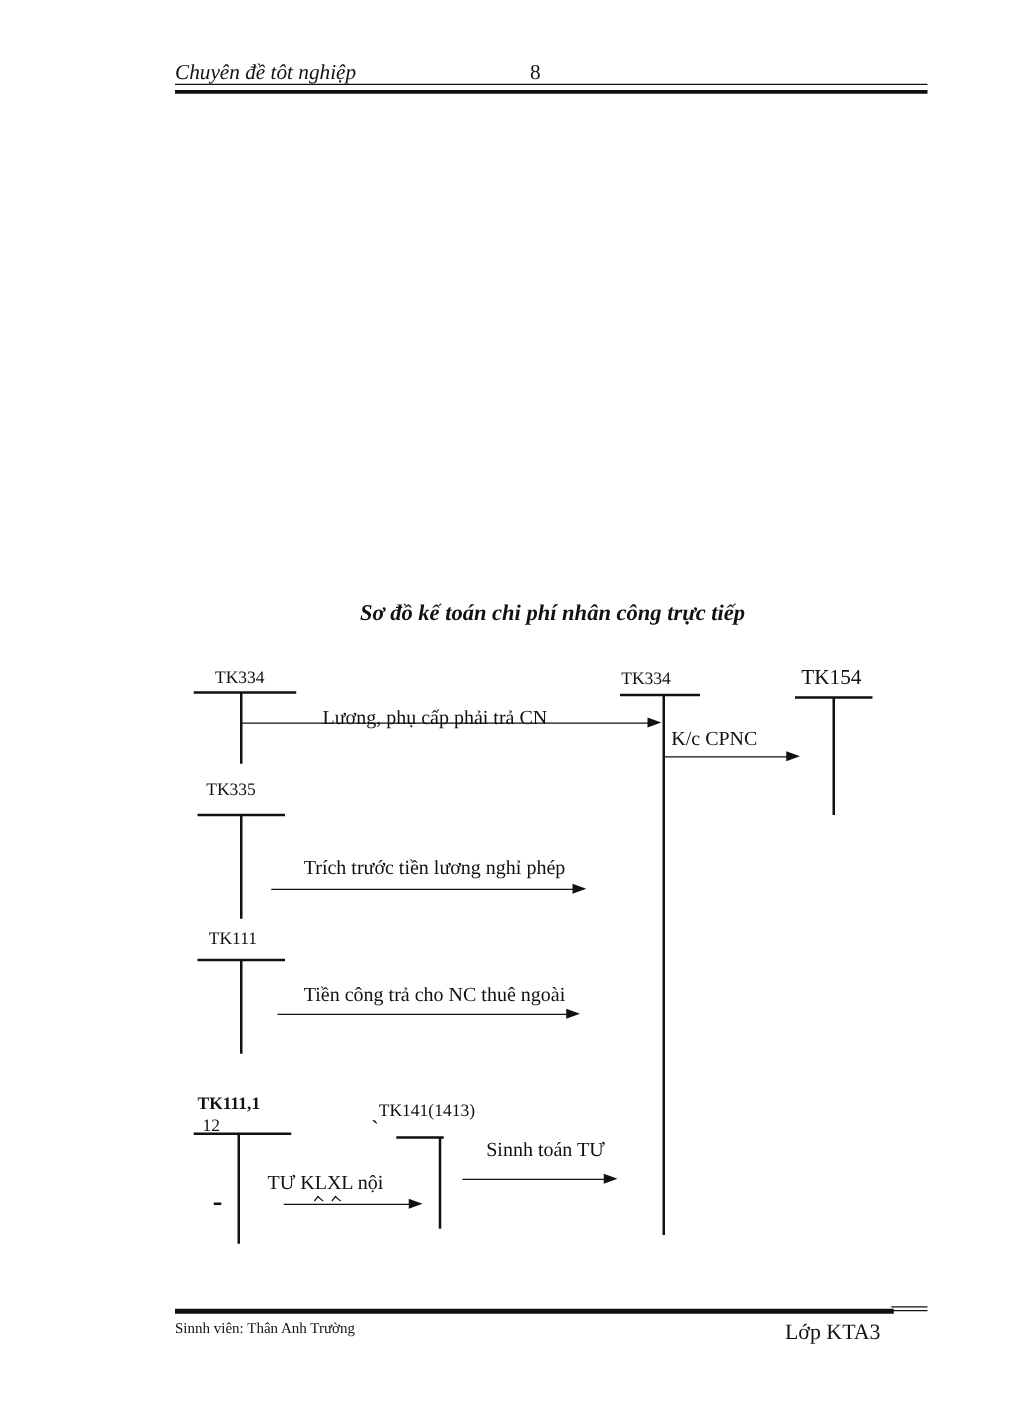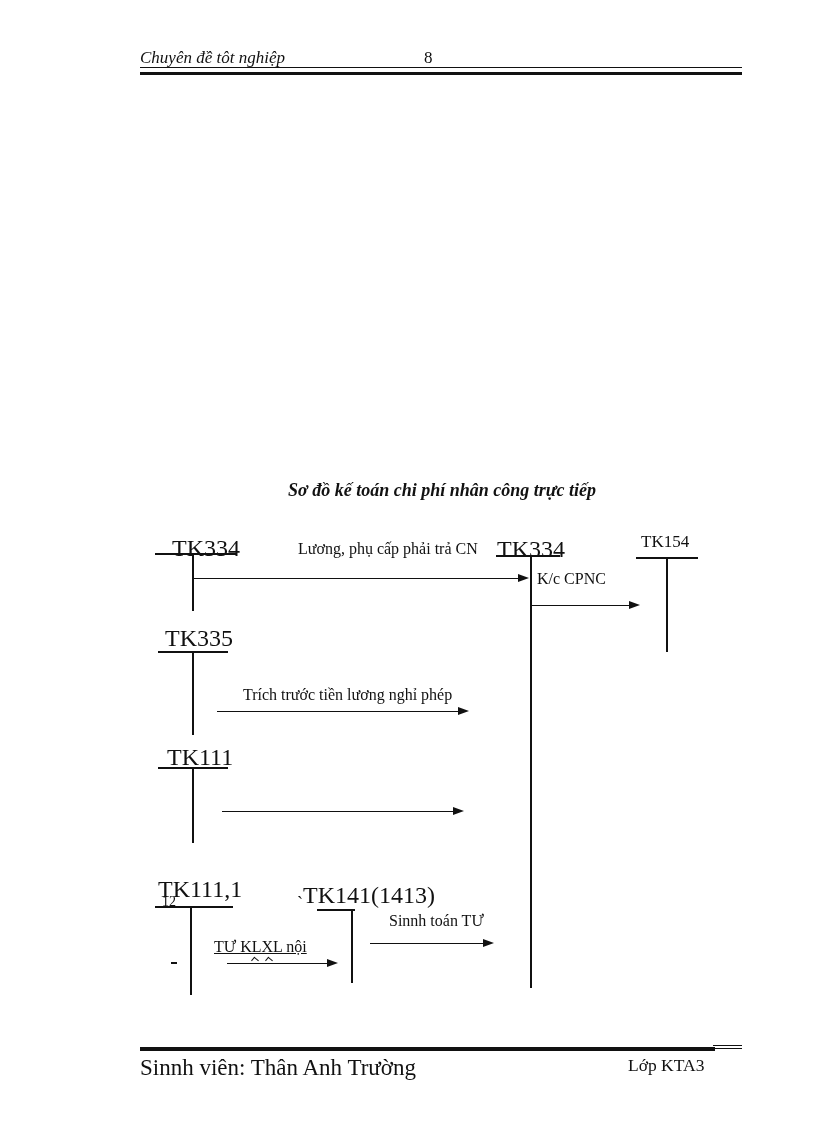--- a/index.html
+++ b/index.html
@@ -22,37 +22,37 @@
     border-top:4.5px solid transparent;
     border-bottom:4.5px solid transparent;
   }
   .hdr-title{left:140px;top:48px;font-size:17px;font-style:italic;}
   .hdr-page{left:424px;top:48px;font-size:17px;}
   .hdr-line1{left:140px;top:67px;width:602px;height:1px;}
   .hdr-line2{left:140px;top:72px;width:602px;height:2.5px;}
 
   .diagram-title{left:288px;top:480px;font-size:18px;font-weight:bold;font-style:italic;}
 
-  .acct-label{position:absolute;font-size:24px;white-space:nowrap;}
+  .acct-label{position:absolute;font-size:14px;white-space:nowrap;}
   .flow-label{position:absolute;font-size:16px;white-space:nowrap;}
 
   
   .tk334L-label{left:172px;top:535px;}
   .tk334L-bar{left:155px;top:553px;width:82px;}
   .tk334L-v{left:192px;top:554px;height:57px;}
   
-  .a1-label{left:258px;top:540px;margin-left:40px;}
+  .a1-label{left:258px;top:566px;}
   .a1-line{left:193px;top:578px;width:327px;}
   .a1-head{left:518px;top:574px;}
   
   .tk334M-label{left:497px;top:536px;}
   .tk334M-bar{left:496px;top:555px;width:64px;}
   .tk334M-v{left:530px;top:556px;height:432px;}
   
-  .kc-label{left:537px;top:570px;}
+  .kc-label{left:537px;top:583px;}
   .kc-line{left:531px;top:605px;width:100px;}
   .kc-head{left:629px;top:601px;}
   
   .tk154-label{left:641px;top:532px;font-size:17px;}
   .tk154-bar{left:636px;top:557px;width:62px;}
   .tk154-v{left:666px;top:558px;height:94px;}
   
   .tk335-label{left:165px;top:625px;}
   .tk335-bar{left:158px;top:651px;width:70px;}
   .tk335-v{left:192px;top:652px;height:83px;}
@@ -62,45 +62,45 @@
   .a2-head{left:458px;top:707px;}
   
   .tk111-label{left:167px;top:744px;}
   .tk111-bar{left:158px;top:767px;width:70px;}
   .tk111-v{left:192px;top:768px;height:75px;}
   
   .a3-label{left:243px;top:788px;}
   .a3-line{left:222px;top:811px;width:233px;}
   .a3-head{left:453px;top:807px;}
   
-  .tk1111-label{left:158px;top:876px;}
+  .tk1111-label{left:158px;top:876px;font-weight:bold;}
   .tk1111-label2{left:162px;top:894px;height:12px;overflow:hidden;font-size:14px;}
   .tk1111-bar{left:155px;top:906px;width:78px;}
   .tk1111-v{left:190px;top:907px;height:88px;}
   
   .tk141-label{left:303px;top:882px;}
   .tk141-tick{left:297px;top:893px;font-size:18px;}
   .tk141-bar{left:317px;top:909px;width:38px;}
   .tk141-v{left:351px;top:910px;height:73px;}
   
   .a5-label{left:389px;top:912px;}
   .a5-line{left:370px;top:943px;width:115px;}
   .a5-head{left:483px;top:939px;}
   
-  .a4-label{left:214px;top:938px;text-decoration:underline;}
+  .a4-label{left:214px;top:938px;}
   .a4-line{left:227px;top:963px;width:102px;}
   .a4-head{left:327px;top:959px;}
   .a4-dash{left:171px;top:962px;width:6px;height:1.5px;}
   .a4-tick1{left:252px;top:958px;width:5px;height:4px;border-top:1.5px solid #111;border-left:1.5px solid #111;transform:rotate(40deg);background:transparent;}
   .a4-tick2{left:266px;top:958px;width:5px;height:4px;border-top:1.5px solid #111;border-left:1.5px solid #111;transform:rotate(40deg);background:transparent;}
 
   
   .ftr-line{left:140px;top:1047px;width:575px;height:4px;background:#111;}
   .ftr-line-double{left:713px;top:1045px;width:29px;height:4px;border-top:1.5px solid #111;border-bottom:1.5px solid #111;box-sizing:border-box;}
-  .ftr-left{left:140px;top:1055px;font-size:23px;}
+  .ftr-left{left:140px;top:1055px;font-size:12px;}
   .ftr-right{left:628px;top:1055px;font-size:17.5px;}
 </style>
 </head>
 <body>
 
 <div class="page">
 
   <div class="abs hdr-title">Chuyên đề tôt nghiệp</div>
   <div class="abs hdr-page">8</div>
   <div class="hline hdr-line1"></div>
@@ -133,20 +133,21 @@
   <div class="vline tk335-v"></div>
 
   <div class="flow-label a2-label">Trích trước tiền lương nghỉ phép</div>
   <div class="arrowline a2-line"></div>
   <div class="arrowhead a2-head"></div>
 
   <div class="acct-label tk111-label">TK111</div>
   <div class="hline tk111-bar"></div>
   <div class="vline tk111-v"></div>
 
+  <div class="flow-label a3-label">Tiền công trả cho NC thuê ngoài</div>
   <div class="arrowline a3-line"></div>
   <div class="arrowhead a3-head"></div>
 
   <div class="acct-label tk1111-label">TK111,1</div>
   <div class="abs tk1111-label2">12</div>
   <div class="hline tk1111-bar"></div>
   <div class="vline tk1111-v"></div>
 
   <div class="acct-label tk141-label">TK141(1413)</div>
   <div class="abs tk141-tick">`</div>

